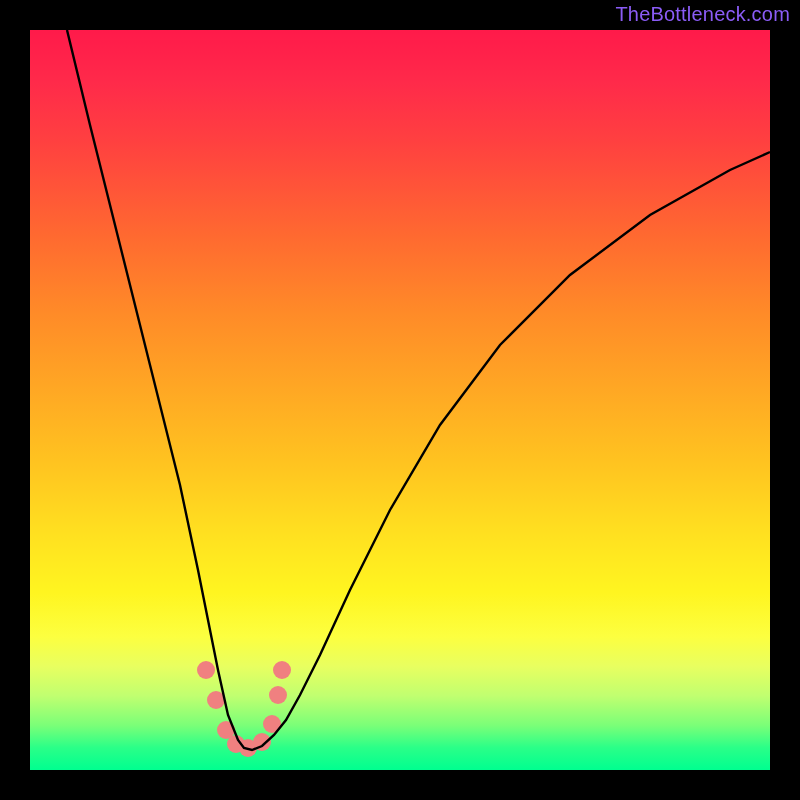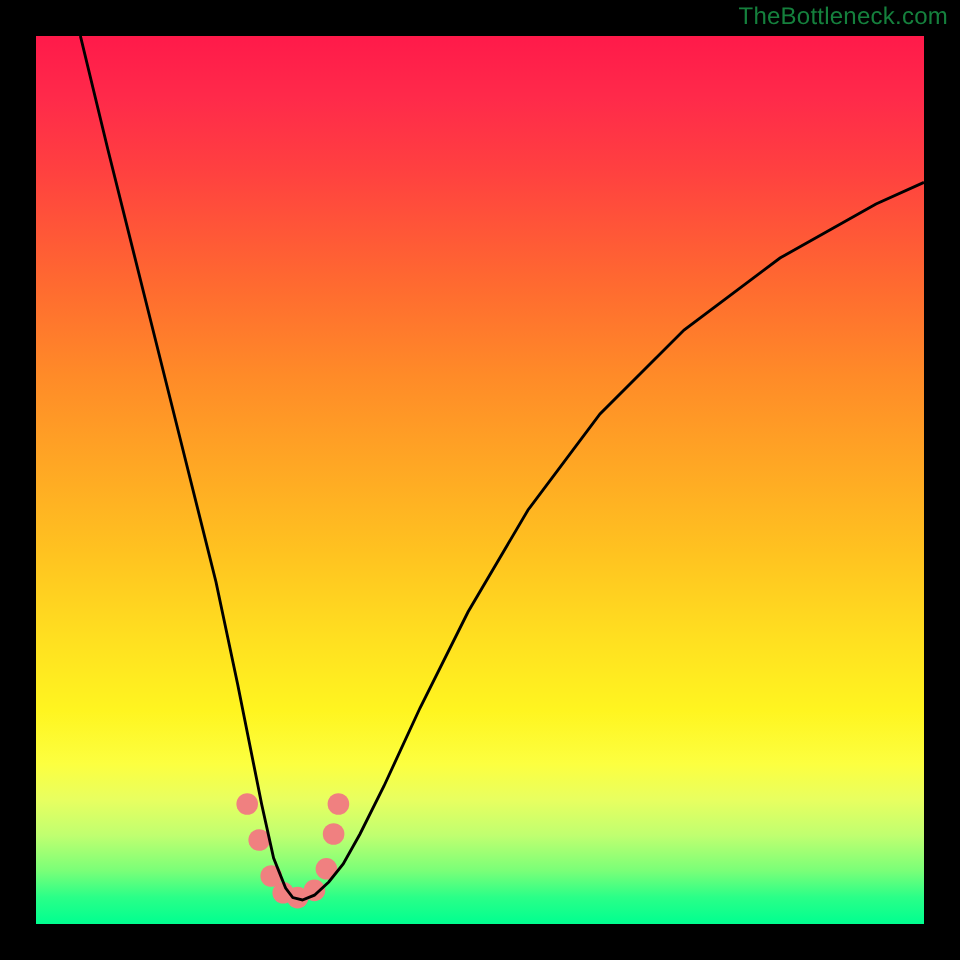--- a/index.html
+++ b/index.html
@@ -43,21 +43,21 @@
       #2aff88 97%,
       #00ff90 100%
     );
   }
   .watermark {
     position: absolute;
     top: 3px;
     right: 10px;
     font-size: 20px;
     font-weight: 500;
-    color: #15803d;
+    color: #8b5cf6;
     letter-spacing: 0.2px;
   }
   svg.curve {
     position: absolute;
     top: 0;
     left: 0;
   }
 </style>
 </head>
 <body>

